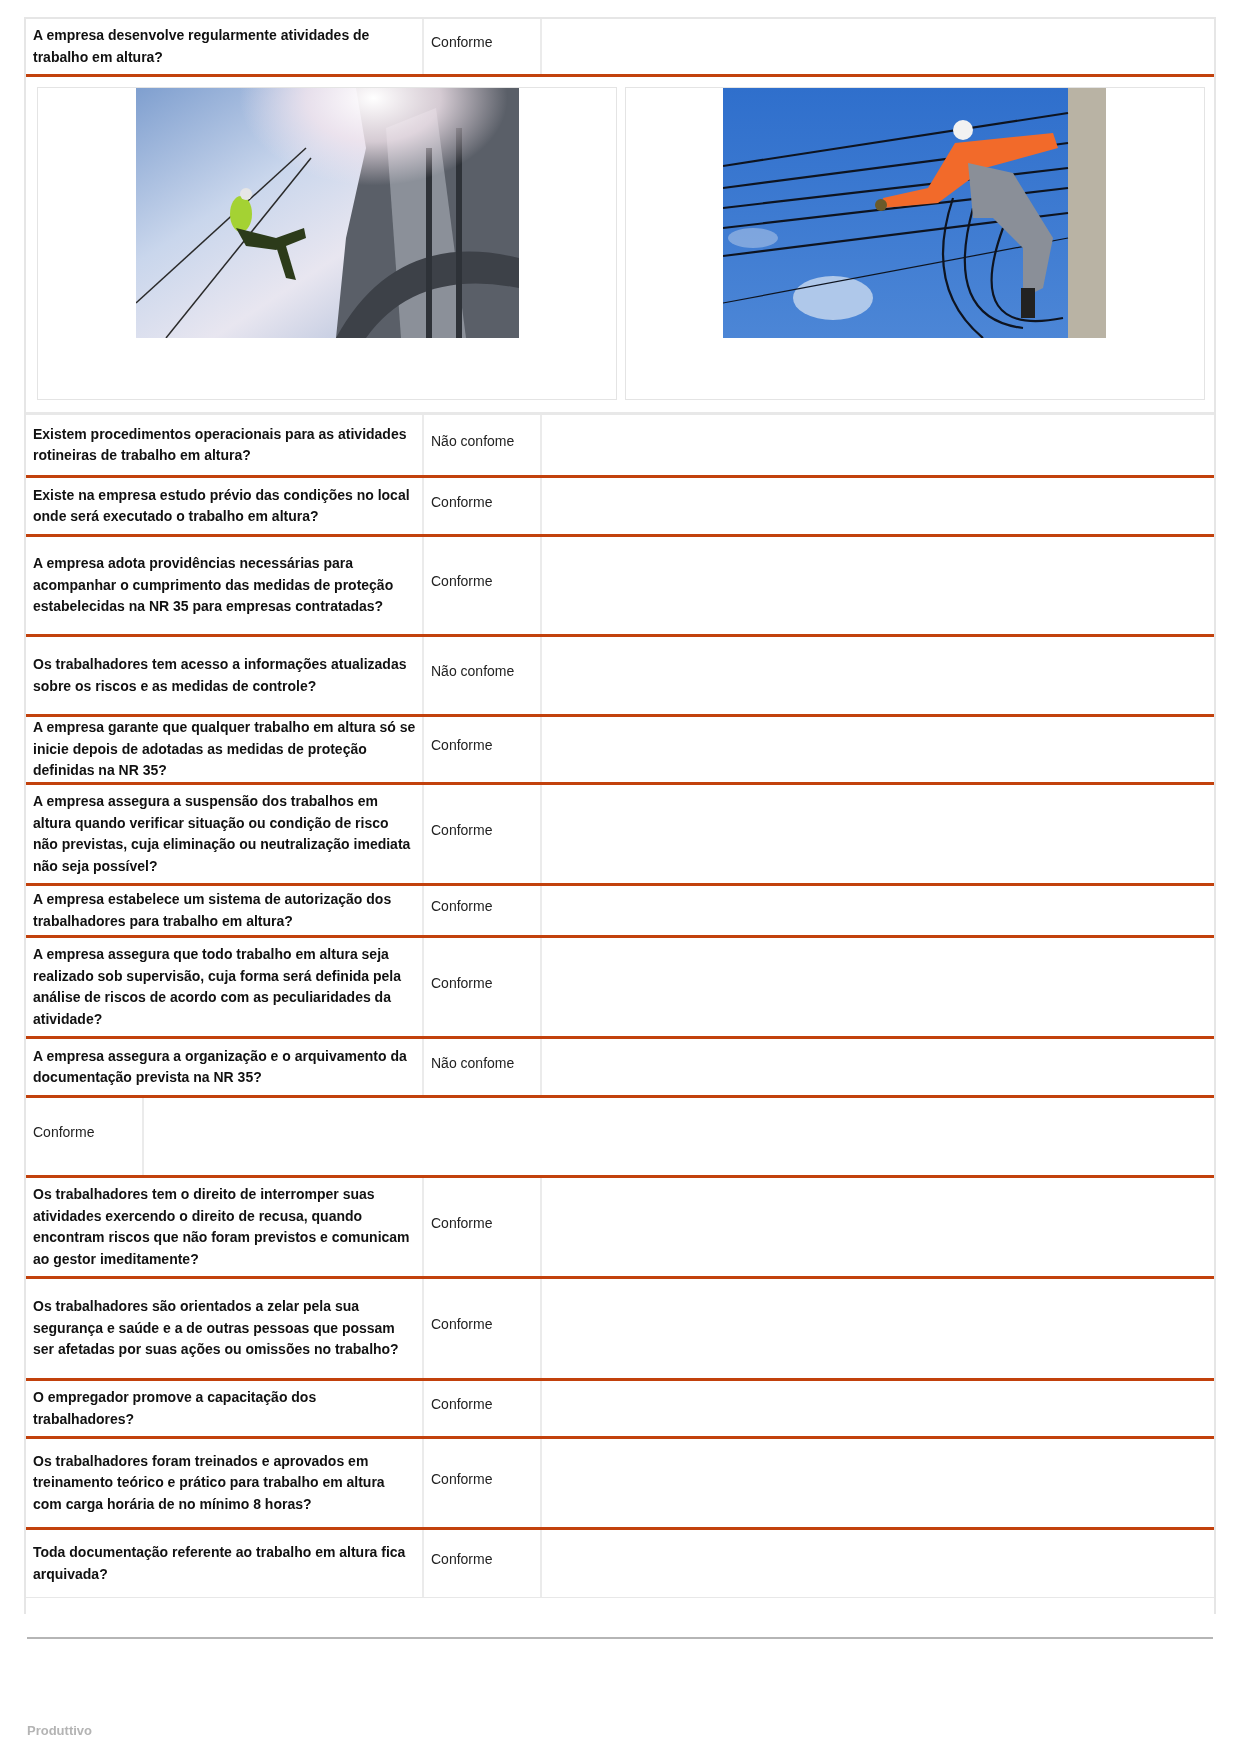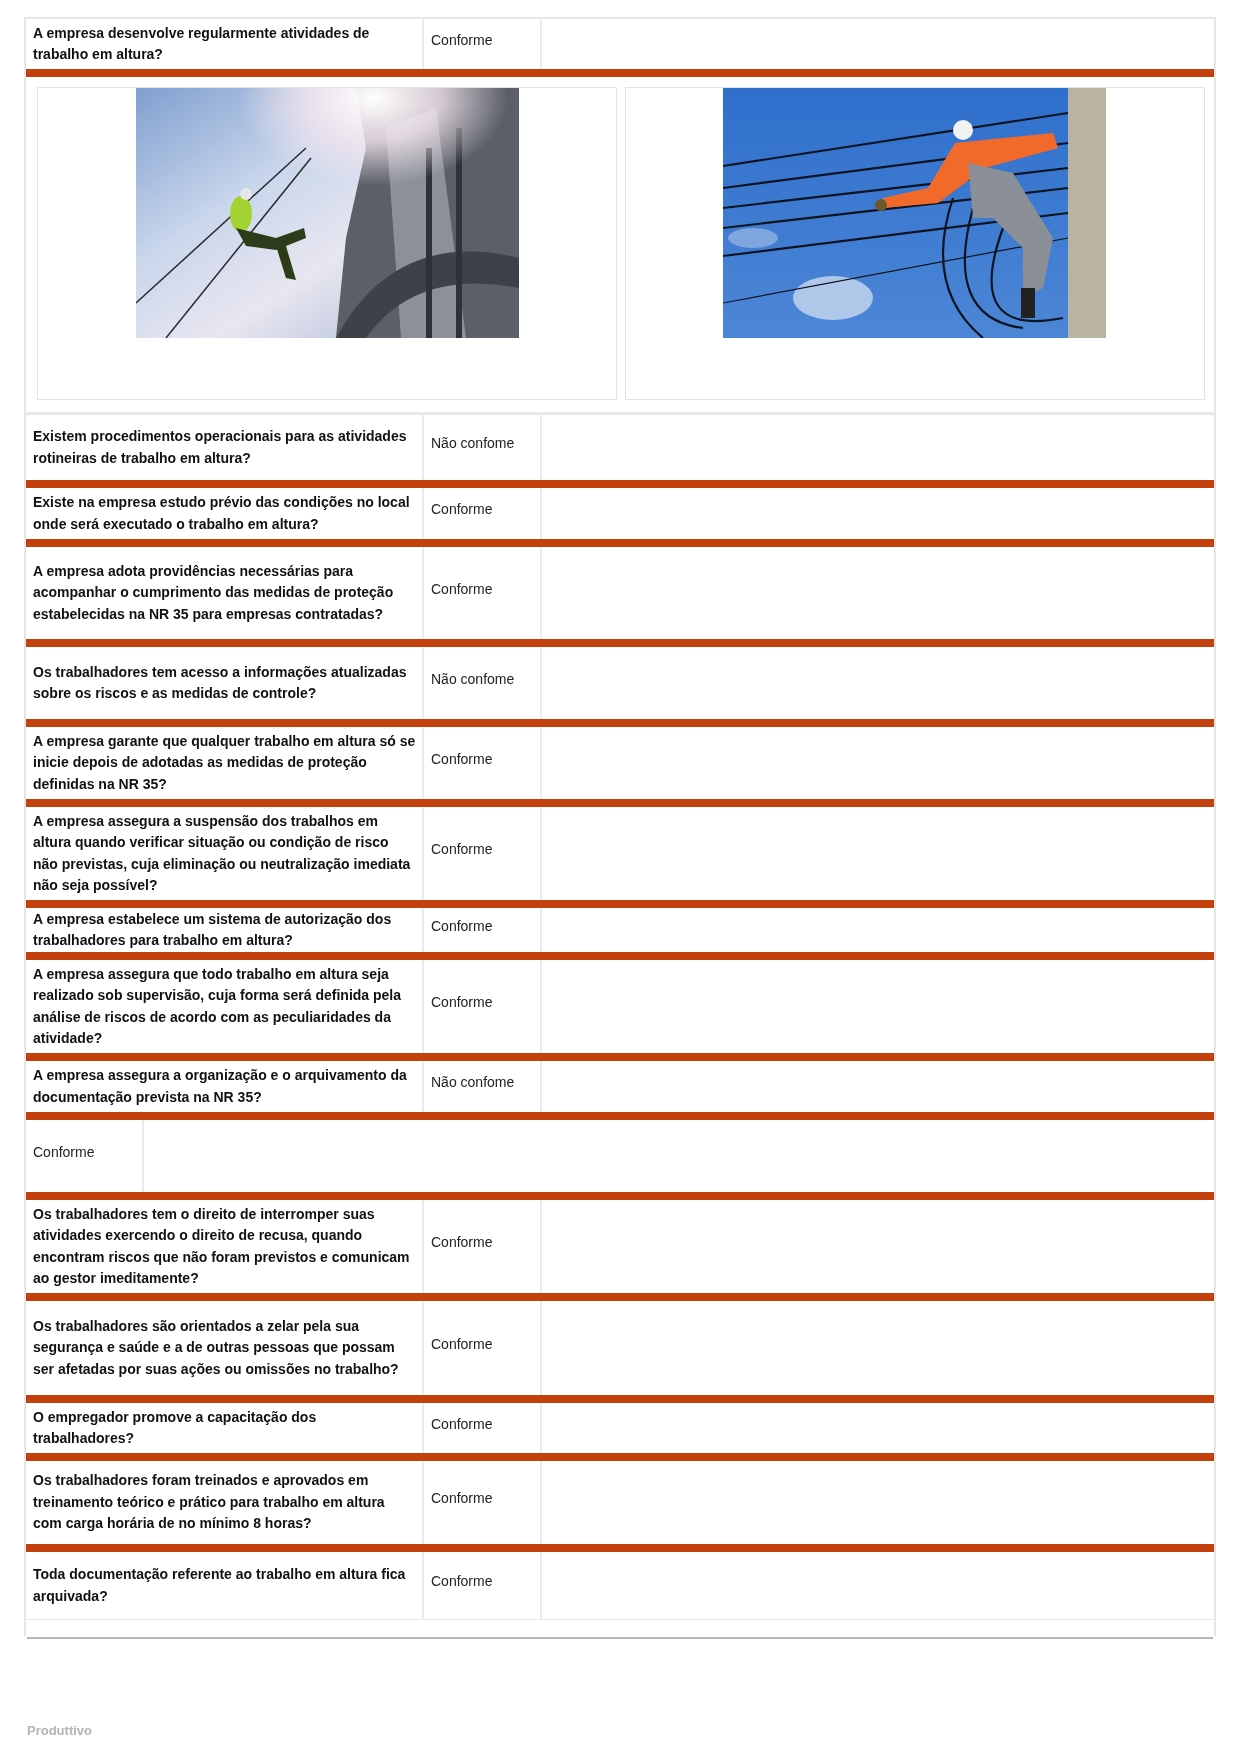--- a/index.html
+++ b/index.html
@@ -10,21 +10,21 @@
   }
   .sheet {
     position: absolute; left: 24px; top: 17px; width: 1192px;
   }
   .table-frame {
     border-left: 2px solid #e6e6e6;
     border-right: 2px solid #e6e6e6;
     border-top: 2px solid #e6e6e6;
   }
   .row {
-    display: flex; border-bottom: 8px solid #c2410c; box-sizing: border-box;
+    display: flex; border-bottom: 3px solid #c2410c; box-sizing: border-box;
   }
   .cell-q {
     width: 398px; box-sizing: border-box;
     padding: 8px 6px 8px 7px;
     font-size: 14px; font-weight: bold; line-height: 21.5px;
     border-right: 2px solid #ebebeb;
     display: flex; align-items: center;
   }
   .cell-a {
     width: 118px; box-sizing: border-box;
@@ -134,41 +134,41 @@
             <circle cx="240" cy="42" r="10" fill="#f2f2f2"></circle>
             <path d="M232 55 L330 45 L335 60 L262 80 L215 115 L160 120 L160 110 L205 100 Z" fill="#f26a2a"></path>
             <path d="M245 75 L290 85 L330 150 L320 200 L300 210 L300 160 L270 130 L250 130 Z" fill="#8a8f98"></path>
             <rect x="298" y="200" width="14" height="30" fill="#222"></rect>
             <circle cx="158" cy="117" r="6" fill="#6a5a2a"></circle>
           </svg>
         </div>
       </div>
     </div>
 
-    <div class="row" style="height:73px">
+    <div class="row" style="height:63px">
       <div class="cell-q">Existem procedimentos operacionais para as atividades rotineiras de trabalho em altura?</div>
       <div class="cell-a">Não confome</div>
       <div class="cell-c"></div>
     </div>
     <div class="row" style="height:59px">
       <div class="cell-q">Existe na empresa estudo prévio das condições no local onde será executado o trabalho em altura?</div>
       <div class="cell-a">Conforme</div>
       <div class="cell-c"></div>
     </div>
     <div class="row" style="height:100px">
       <div class="cell-q">A empresa adota providências necessárias para acompanhar o cumprimento das medidas de proteção estabelecidas na NR 35 para empresas contratadas?</div>
       <div class="cell-a">Conforme</div>
       <div class="cell-c"></div>
     </div>
     <div class="row" style="height:80px">
       <div class="cell-q">Os trabalhadores tem acesso a informações atualizadas sobre os riscos e as medidas de controle?</div>
       <div class="cell-a">Não confome</div>
       <div class="cell-c"></div>
     </div>
-    <div class="row" style="height:80px">
+    <div class="row" style="height:68px">
       <div class="cell-q">A empresa garante que qualquer trabalho em altura só se inicie depois de adotadas as medidas de proteção definidas na NR 35?</div>
       <div class="cell-a">Conforme</div>
       <div class="cell-c"></div>
     </div>
     <div class="row" style="height:101px">
       <div class="cell-q">A empresa assegura a suspensão dos trabalhos em altura quando verificar situação ou condição de risco não previstas, cuja eliminação ou neutralização imediata não seja possível?</div>
       <div class="cell-a">Conforme</div>
       <div class="cell-c"></div>
     </div>
     <div class="row" style="height:52px">

